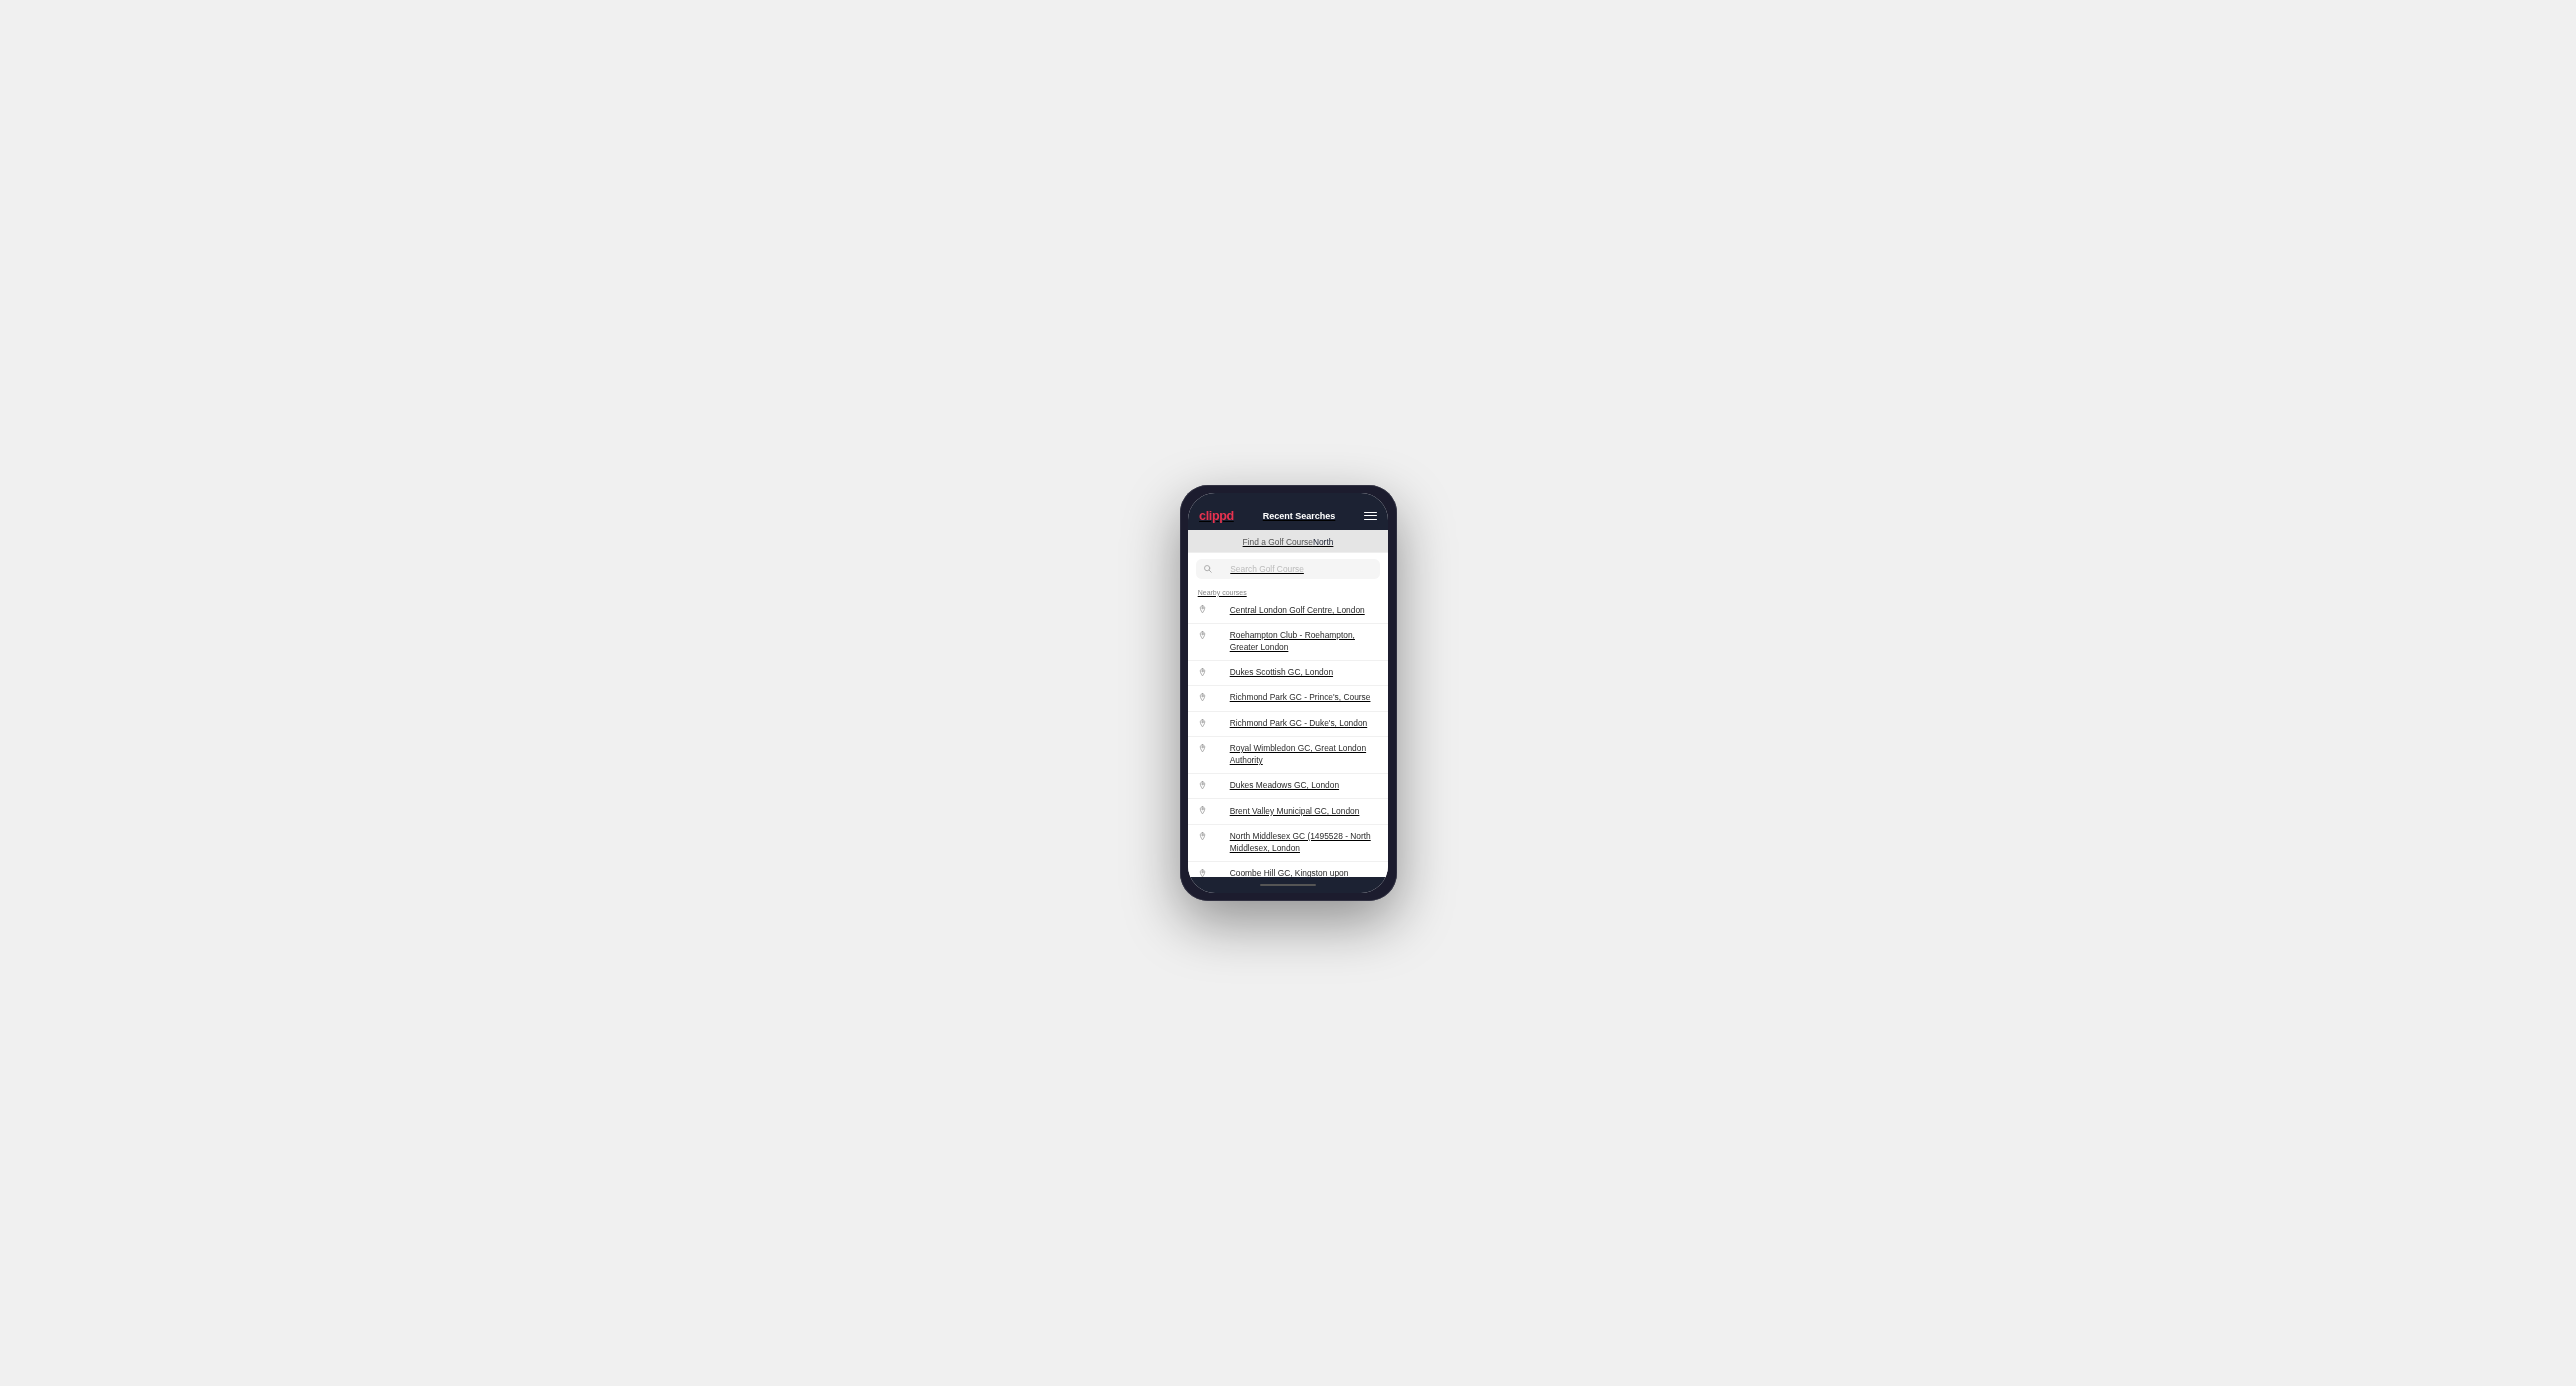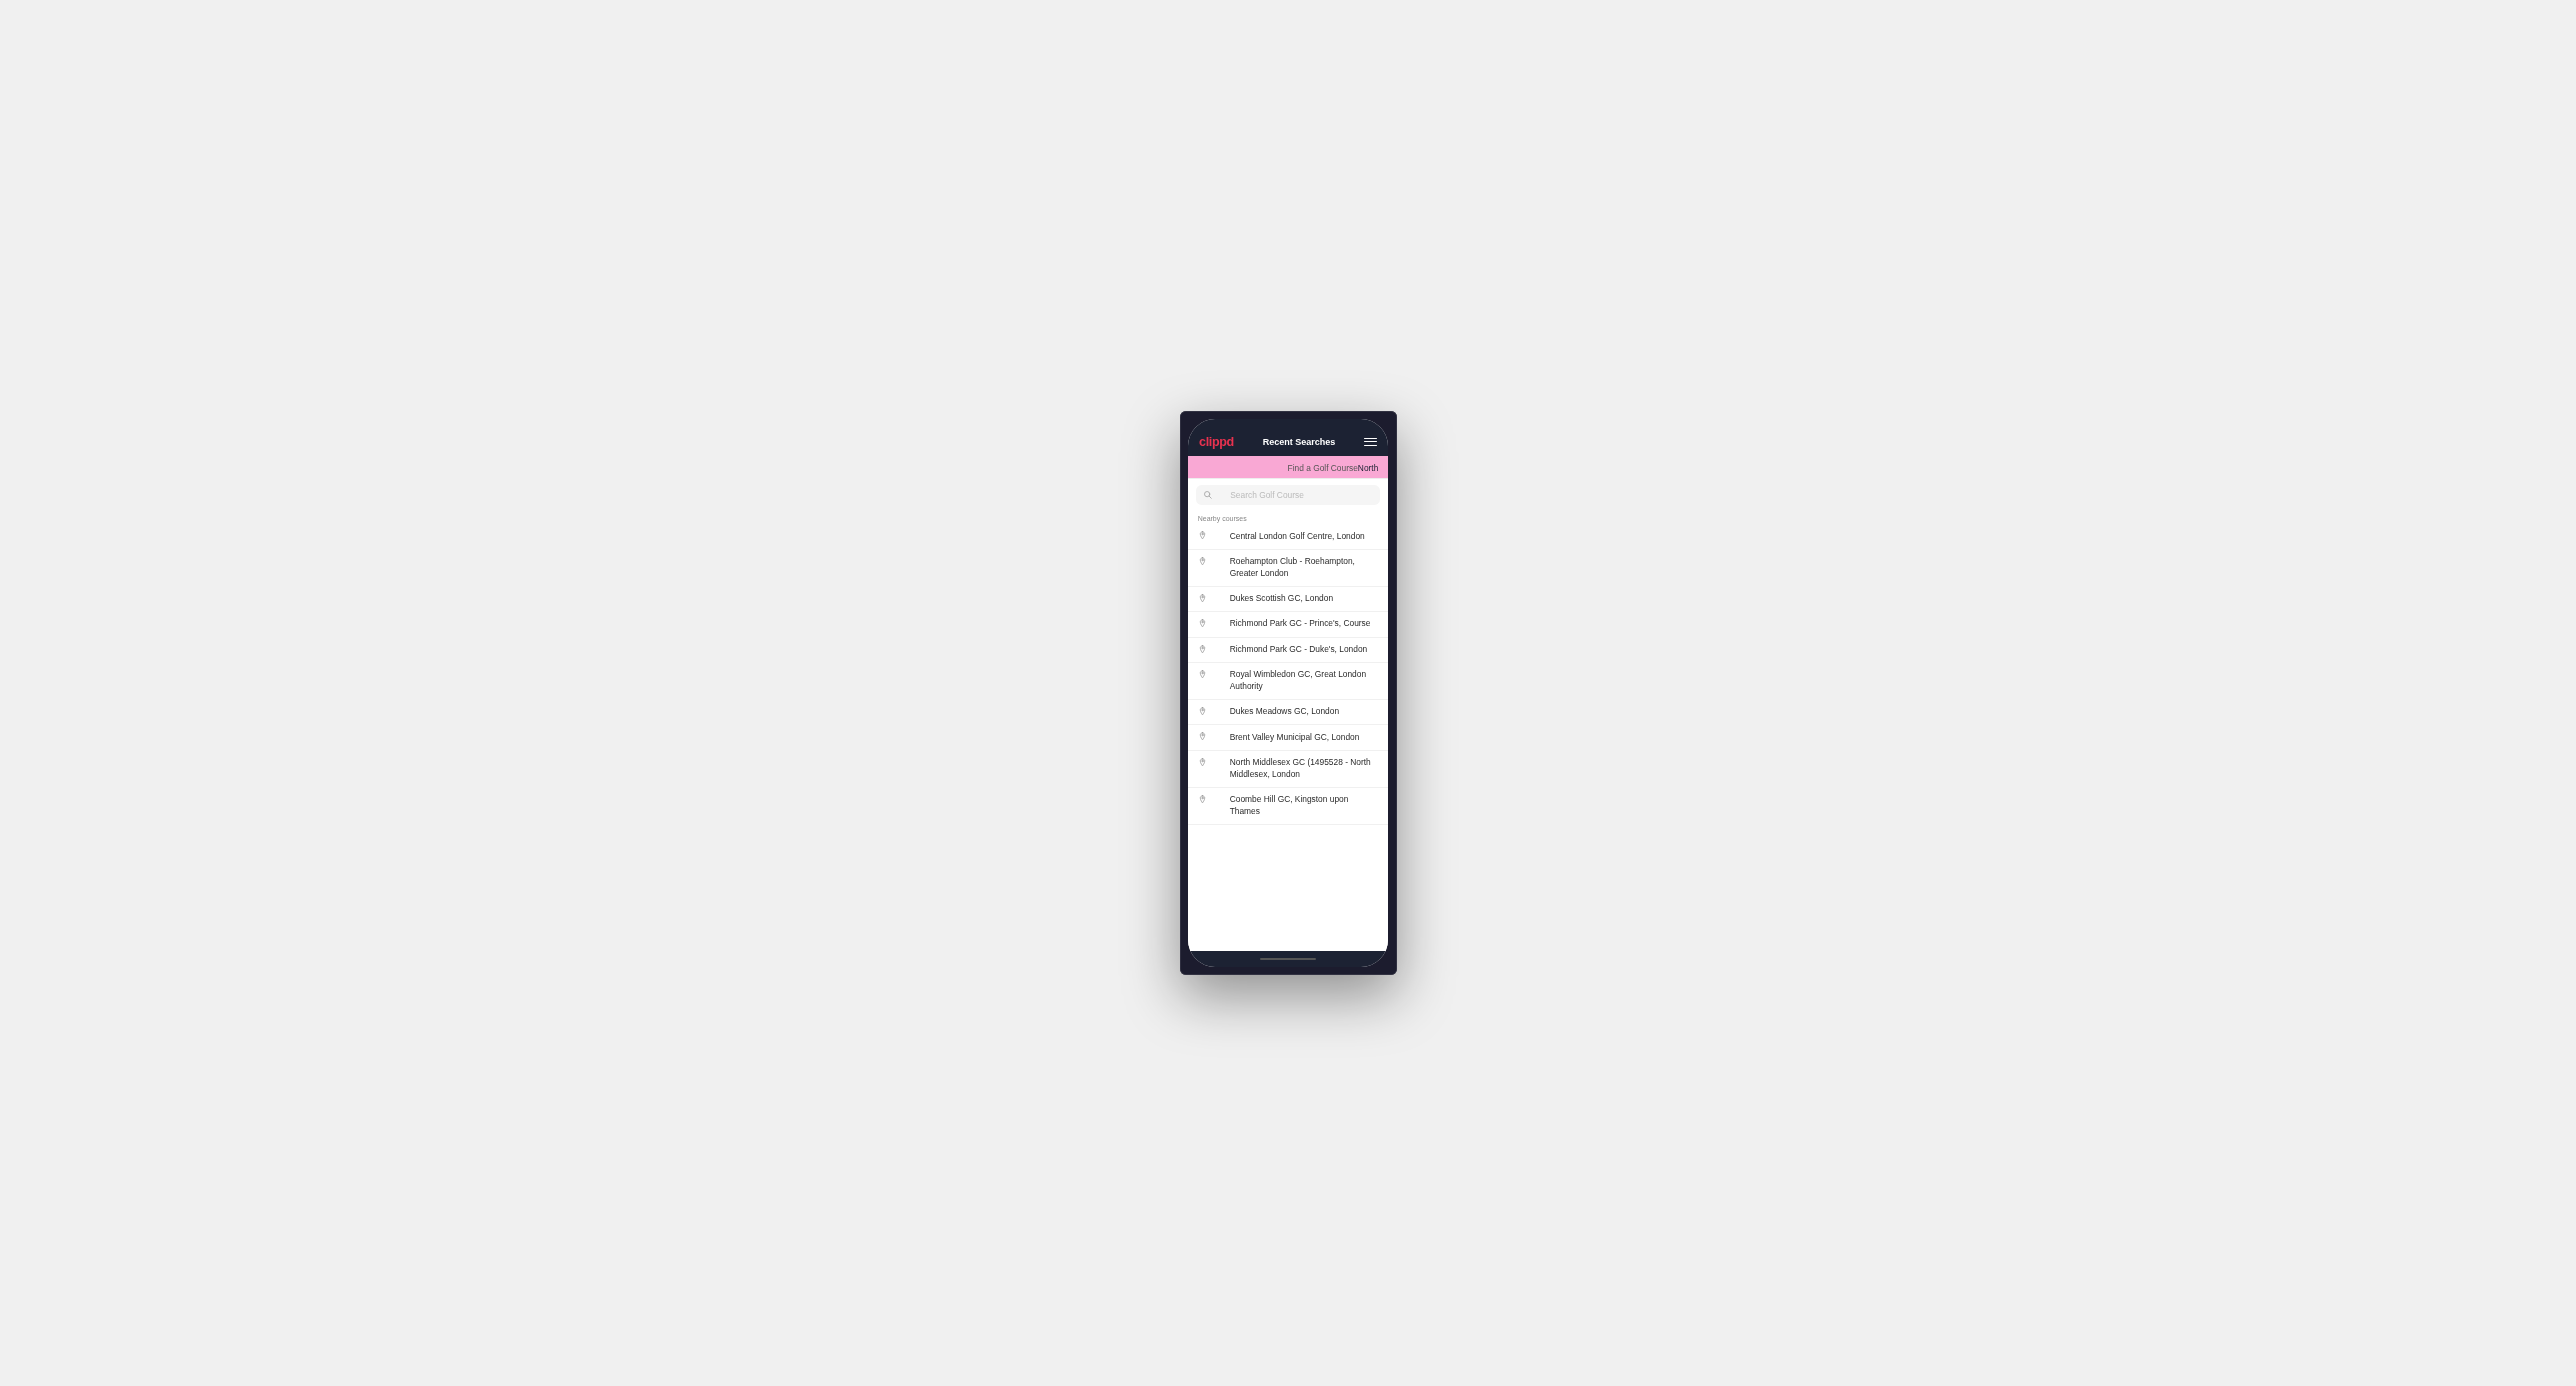--- a/index.html
+++ b/index.html
@@ -7,28 +7,29 @@
       background: #f0f0f0;
       display: flex;
       justify-content: center;
       align-items: center;
       min-height: 100vh;
       font-family: -apple-system, BlinkMacSystemFont, 'Helvetica Neue', sans-serif;
     }
 
     .phone-outer {
       width: 217px;
-      height: 564px;
+      height: 416px;
       background: #1c1c2e;
-      border-radius: 6px;
+      border-radius: 28px;
       padding: 8.4px;
       box-shadow: 0 21px 56px rgba(0,0,0,0.4), inset 0 0 0 0.7px #3a3a4a;
       position: relative;
       display: flex;
       flex-direction: column;
+      text-decoration: underline;
     }
 
     .phone-inner {
       flex: 1;
       background: #fff;
       border-radius: 27px;
       overflow: hidden;
       display: flex;
       flex-direction: column;
     }
@@ -83,23 +84,23 @@
       background: #ffffff;
       display: flex;
       flex-direction: column;
       overflow: hidden;
     }
 
     
     .find-bar {
       display: flex;
       align-items: center;
-      justify-content: flex-end;
+      justify-content: center;
       padding: 7px 9.8px 5.6px;
-      background: #f9a8d4;
+      background: #e5e5e5;
       border-bottom: 0.7px solid #eee;
     }
 
     .find-label {
       font-size: 8.4px;
       color: #555;
     }
 
     .cancel-btn {
       font-size: 8.4px;

